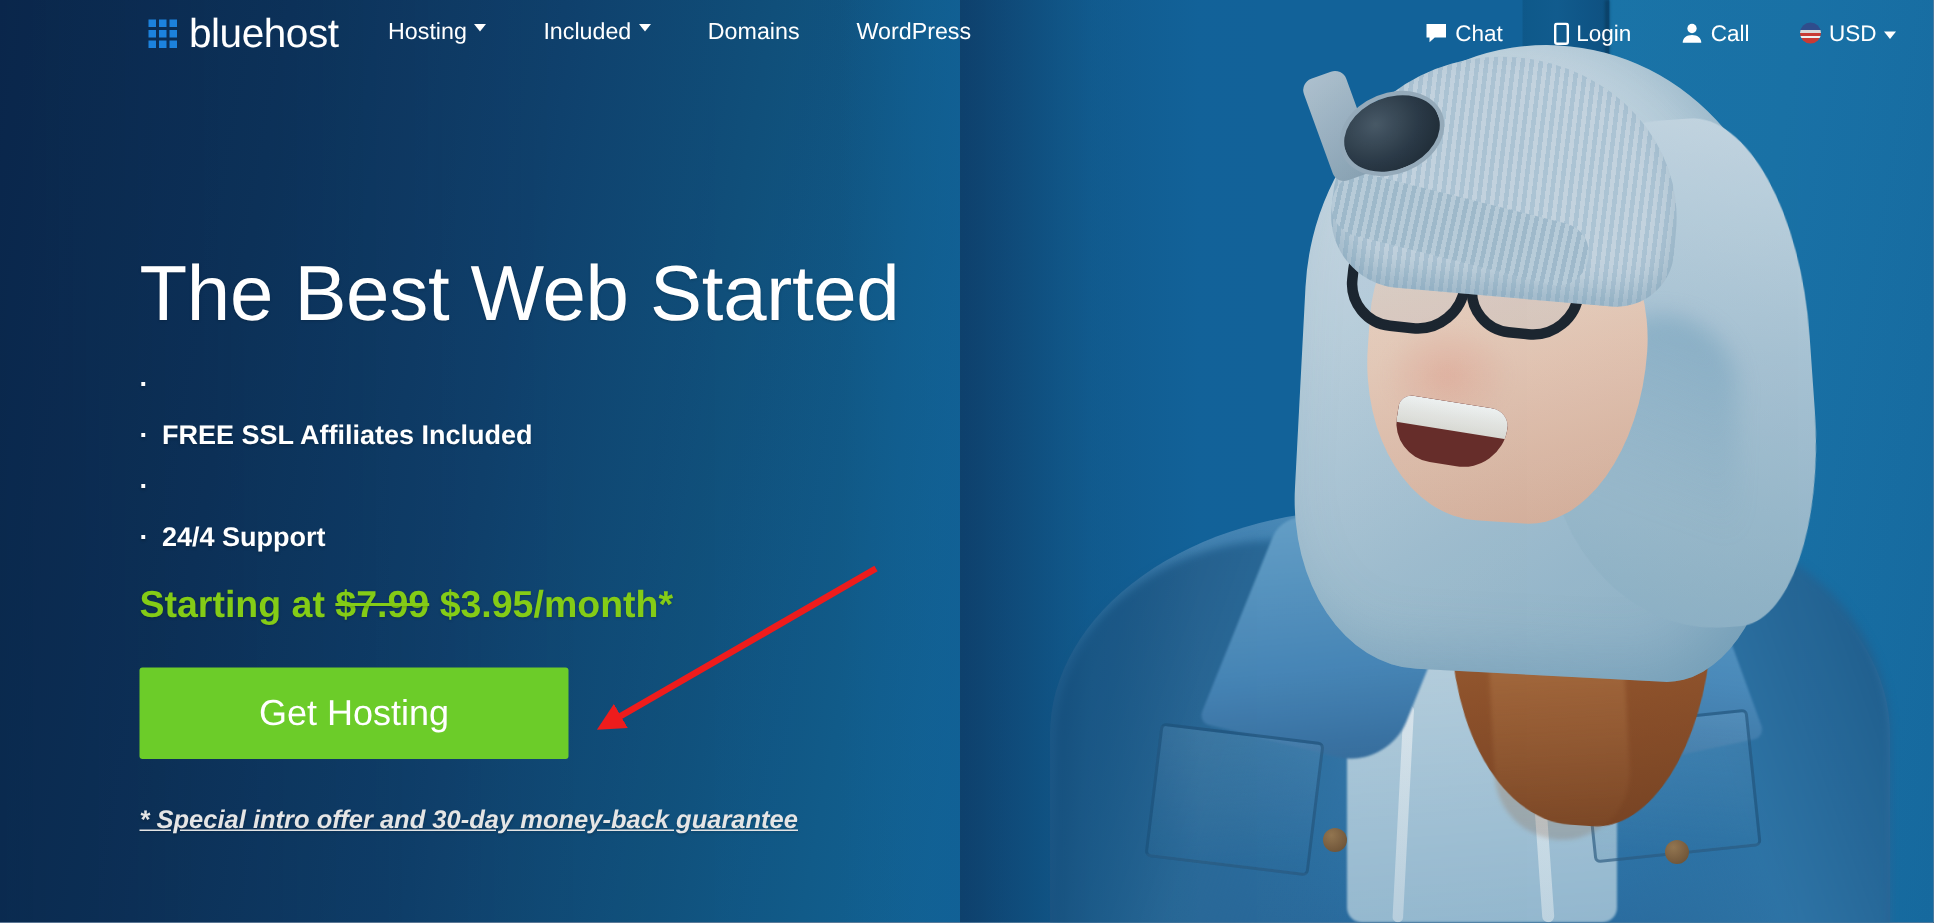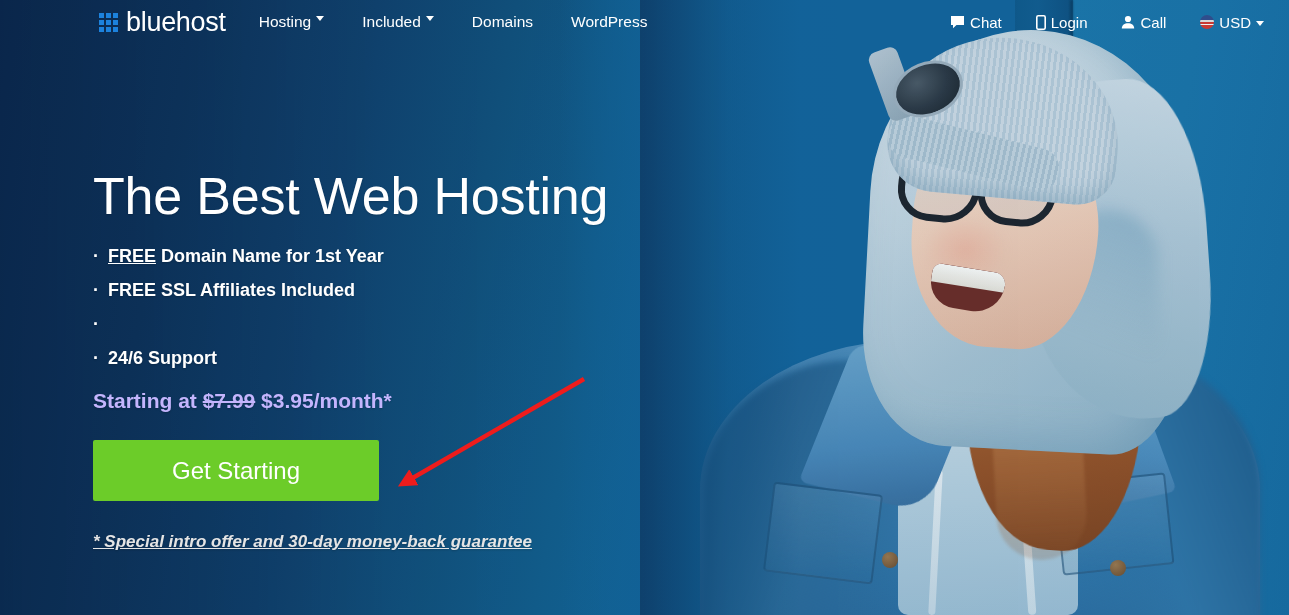--- a/index.html
+++ b/index.html
@@ -318,21 +318,21 @@
   .bullets { list-style: none; margin-bottom: 22px; }
   .bullets li {
     color: #ffffff; font-size: 18px; font-weight: 600;
     line-height: 1; margin-bottom: 16px;
     display: flex; align-items: baseline; gap: 9px;
     text-shadow: 0 1px 2px rgba(0,0,0,.2);
   }
   .bullets li .dot { font-size: 18px; line-height: 1; }
   .bullets li .free-em { font-weight: 700; text-decoration: underline; }
   .price {
-    color: #c4b5fd; font-size: 21px; font-weight: 700;
+    color: #84cc16; font-size: 25px; font-weight: 700;
     margin-bottom: 27px;
     text-shadow: 0 1px 2px rgba(0,0,0,.2);
   }
   .price .old { text-decoration: line-through; font-weight: 700; }
   .cta {
     display: inline-flex; align-items: center; justify-content: center;
     width: 286px; height: 61px;
     background: #6ccc29;
     color: #ffffff; font-size: 24px; font-weight: 400;
     border: none; border-radius: 2px; cursor: pointer;
@@ -466,45 +466,44 @@
       </div>
       <div class="nav-util">
         <span class="flag-ic"></span>
         <span>USD</span>
         <span class="caret"></span>
       </div>
     </div>
   </div>
 
   <div class="hero">
-    <h1>The Best Web Hosting</h1>
+    <h1>The Best Web Started</h1>
 
     <ul class="bullets">
       <li>
         <span class="dot">·</span>
-        <span><span class="free-em">FREE</span><span> Domain Name for 1st Year</span></span>
       </li>
       <li>
         <span class="dot">·</span>
         <span>FREE SSL Affiliates Included</span>
       </li>
       <li>
         <span class="dot">·</span>
       </li>
       <li>
         <span class="dot">·</span>
-        <span>24/6 Support</span>
+        <span>24/4 Support</span>
       </li>
     </ul>
 
     <div class="price">
       <span>Starting at </span><span class="old">$7.99</span><span> $3.95/month*</span>
     </div>
 
-    <button class="cta">Get Starting</button>
+    <button class="cta">Get Hosting</button>
 
     <a class="footnote" href="#">* Special intro offer and 30-day money-back guarantee</a>
   </div>
 
   <svg class="annotation" viewBox="0 0 1289 615">
     <defs>
       <marker id="arrowhead" markerWidth="4.2" markerHeight="4.2" refX="2.6" refY="2.1" orient="auto">
         <polygon points="0,0 4.2,2.1 0,4.2" fill="#ee1c1c"></polygon>
       </marker>
     </defs>

